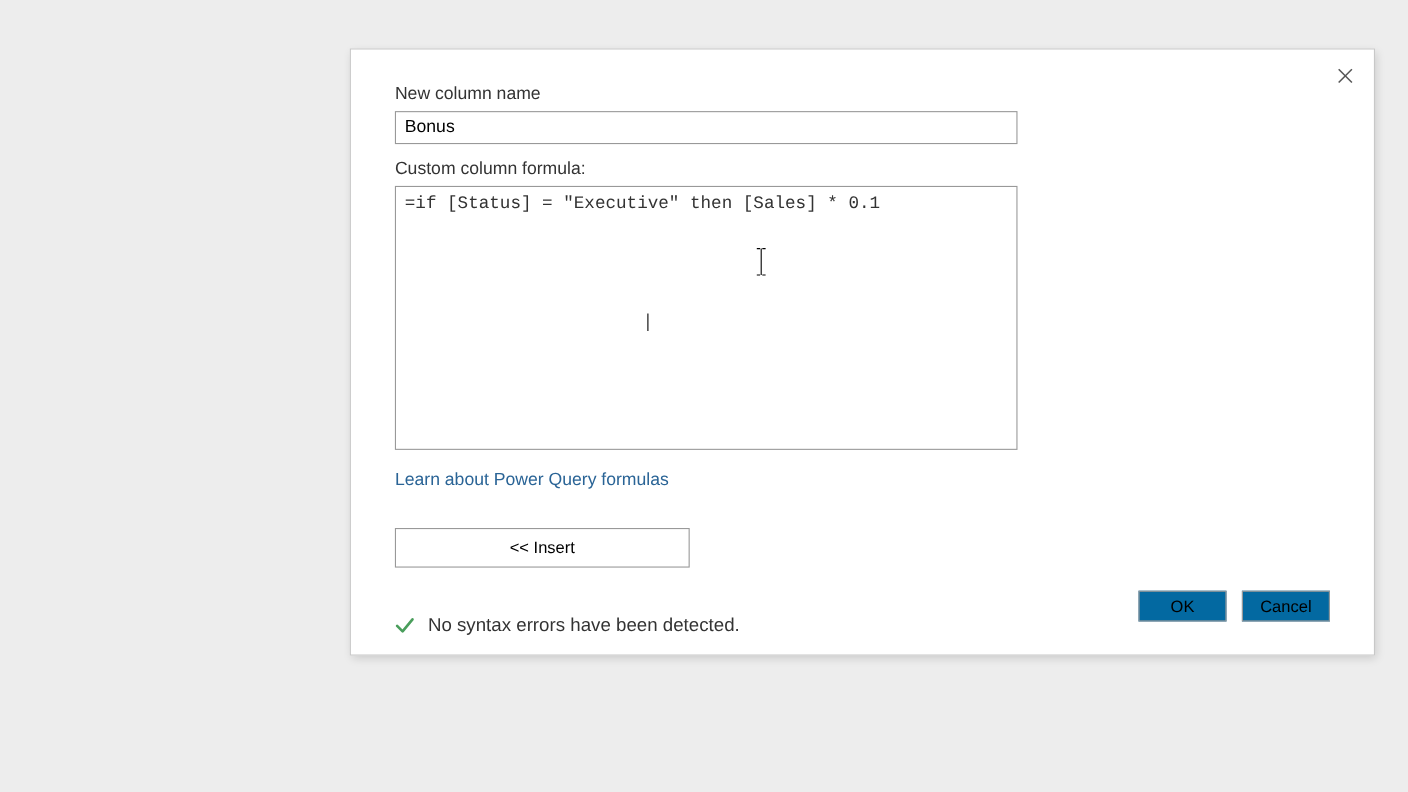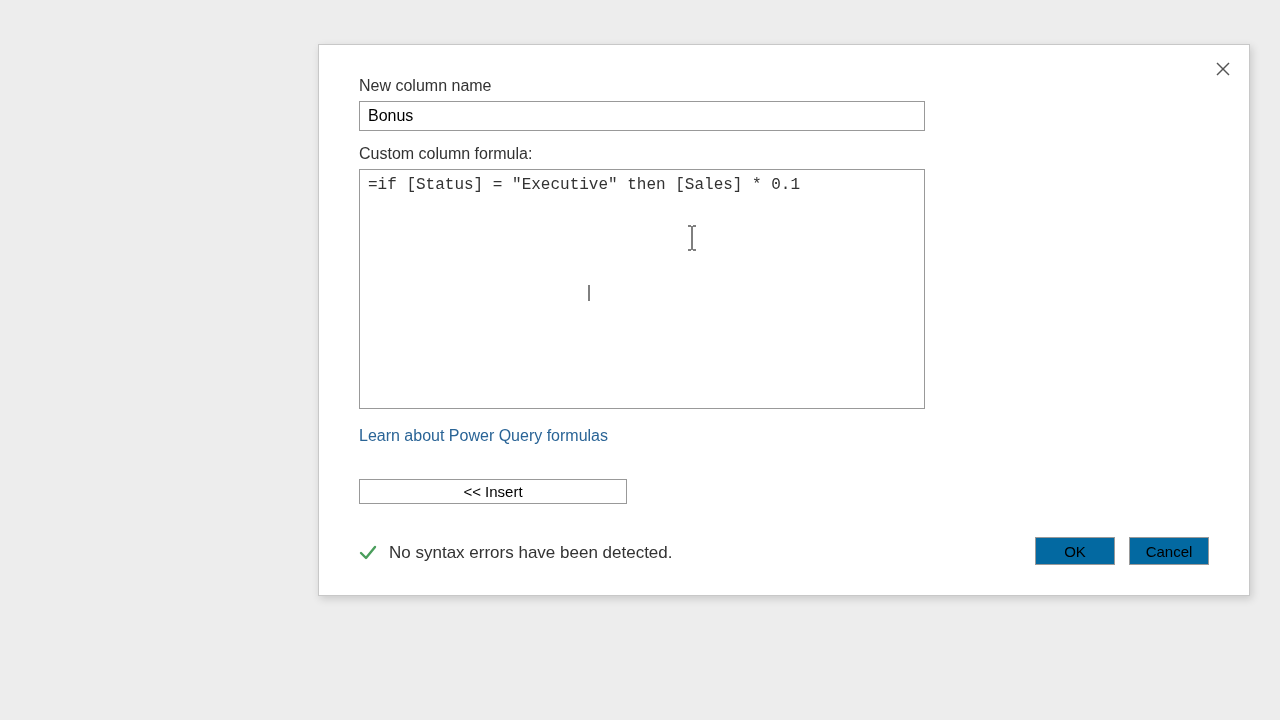--- a/index.html
+++ b/index.html
@@ -97,30 +97,30 @@
       color: #333;
       cursor: pointer;
       user-select: none;
     }
     .col-item.selected {
       background: #c6e8d5;
     }
     .insert-btn {
       margin-top: 16px;
       width: 268px;
-      height: 25px;
+      height: 36px;
       border: 1px solid #999;
       background: #fff;
       font-size: 15px;
       cursor: pointer;
     }
     .status-row {
       position: absolute;
       left: 40px;
-      bottom: 32px;
+      bottom: 16px;
       display: flex;
       align-items: center;
       gap: 12px;
     }
     .check-icon {
       width: 18px;
       height: 18px;
     }
     .status-text {
       font-size: 17px;

